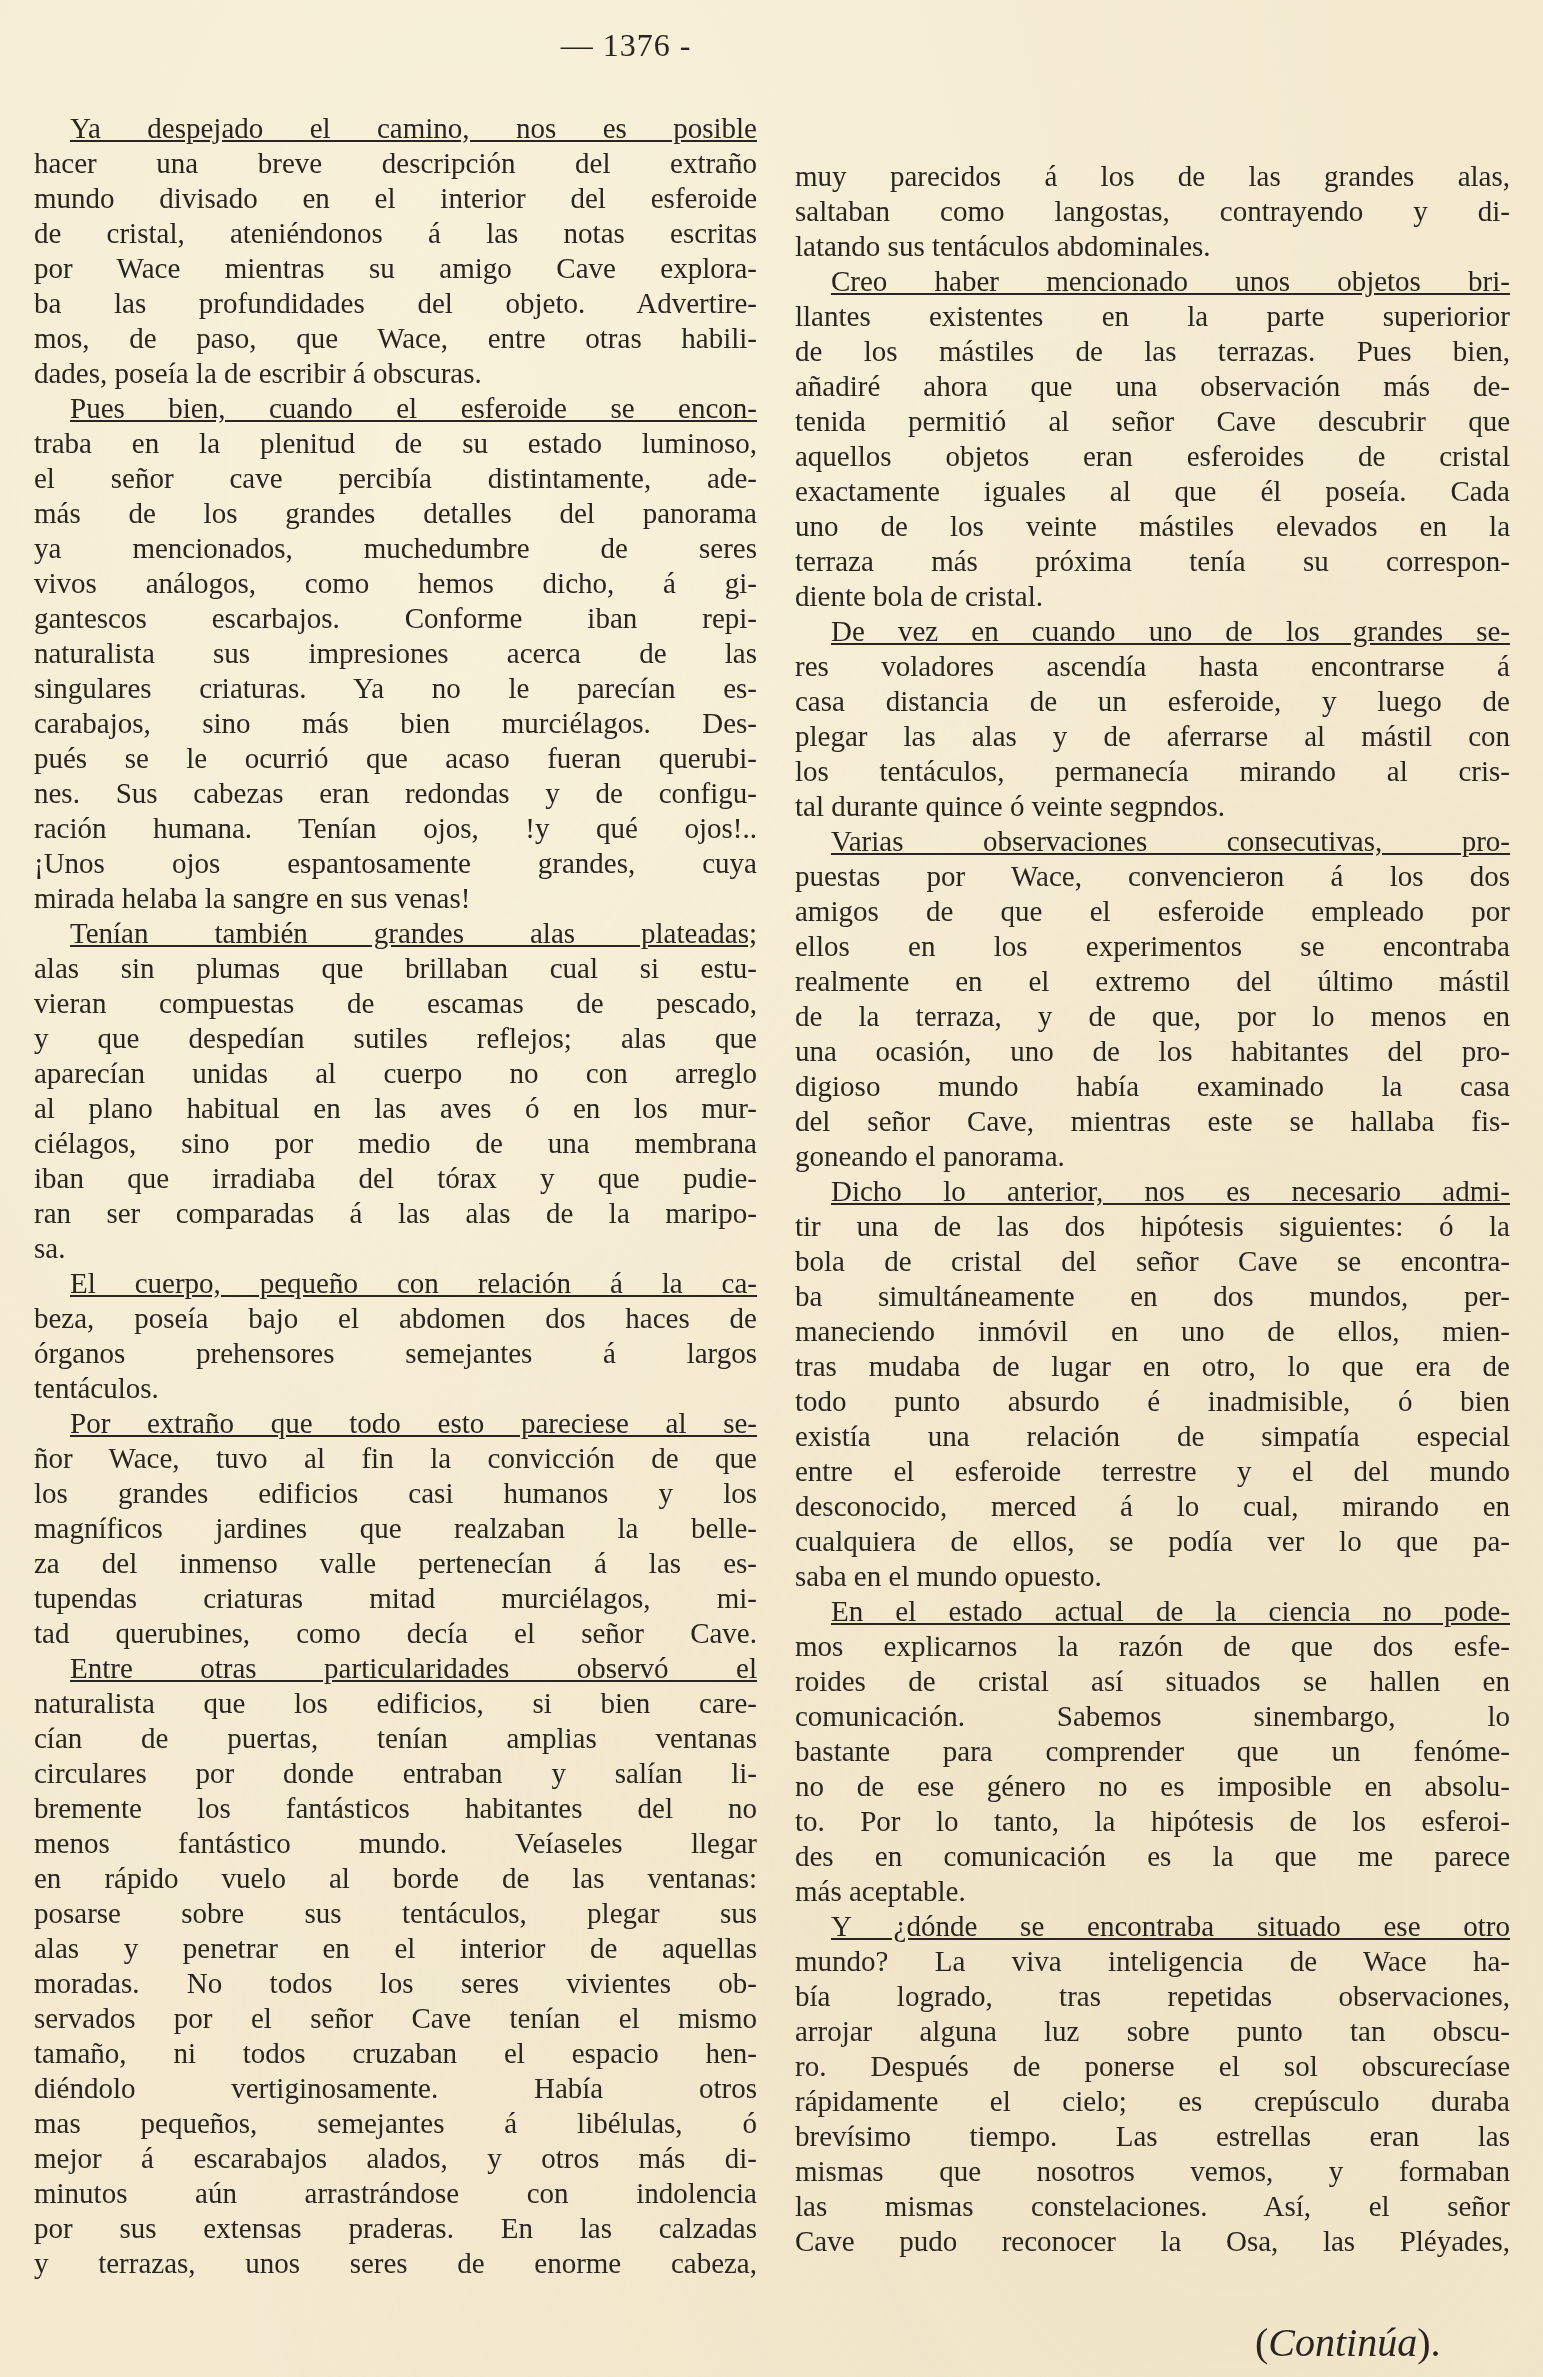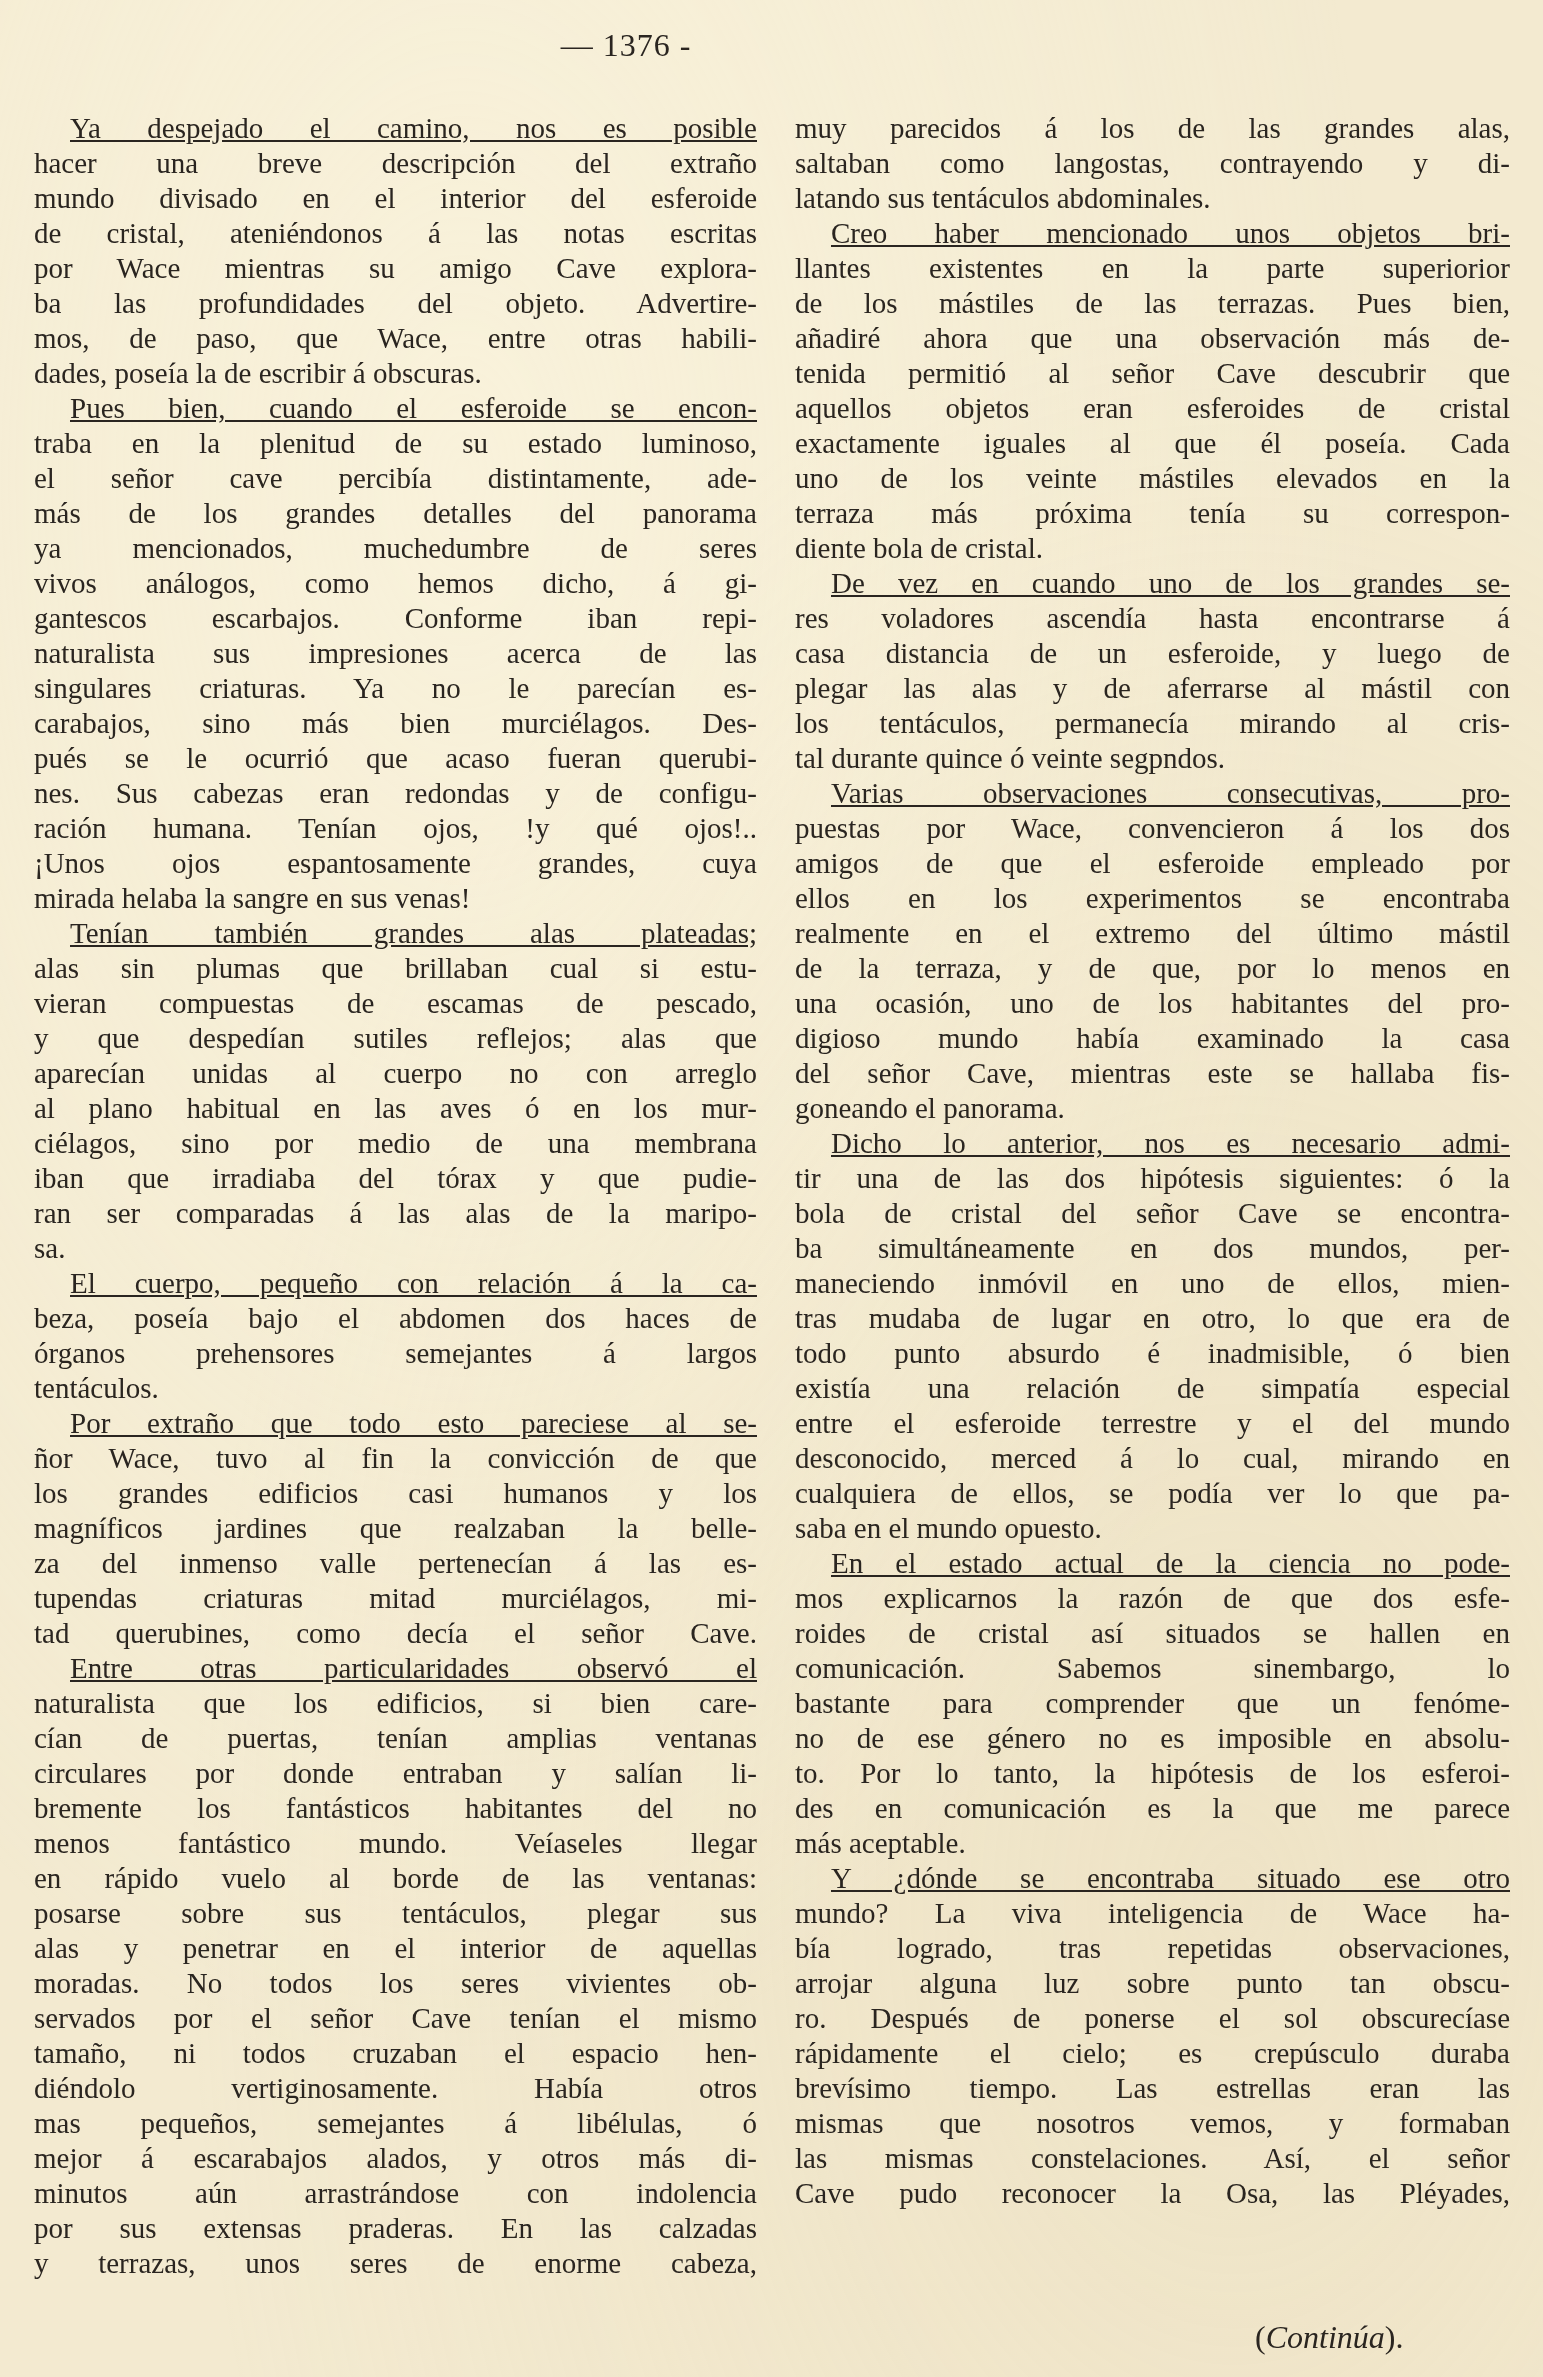--- a/index.html
+++ b/index.html
@@ -15,30 +15,30 @@
   }
   .page-number {
     position: absolute; top: 27px; left: 0; width: 1252px;
     text-align: center; font-size: 32px; letter-spacing: 1px;
   }
   .column {
     position: absolute; top: 111px; width: 723px;
     font-size: 29px; line-height: 35px;
   }
   .col-left { left: 34px; }
-  .col-right { left: 795px; width: 715px; }
+  .col-right { left: 795px; width: 715px; margin-top: 48px; }
   .line {
     display: block; height: 35px; white-space: nowrap;
     text-align: justify; text-align-last: justify;
   }
   .line.indent { padding-left: 36px; text-decoration: underline; }
   .line.last { text-align-last: left; }
   .continua {
     position: absolute; top: 2319px; left: 1255px;
-    font-size: 32px;
+    font-size: 40px;
   }
   .continua i { font-style: italic; }
 </style>
 </head>
 <body>
 
 <div class="page-number">— 1376 -</div>
 
 <div class="column col-left" id="col-left">
     <span class="line indent">Ya despejado el camino, nos es posible</span>

